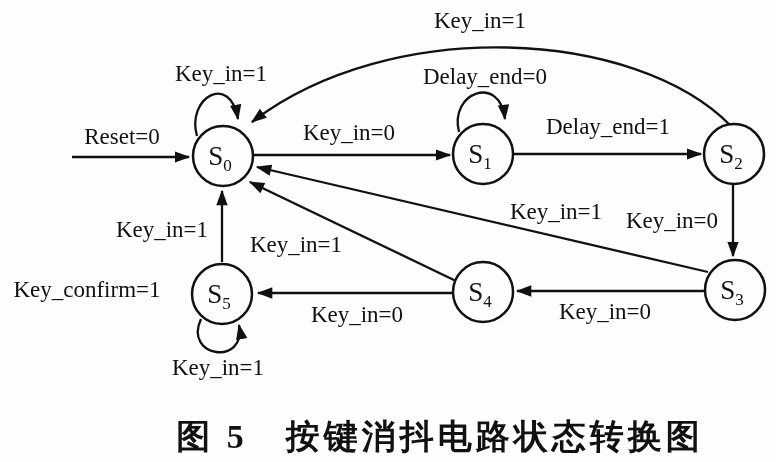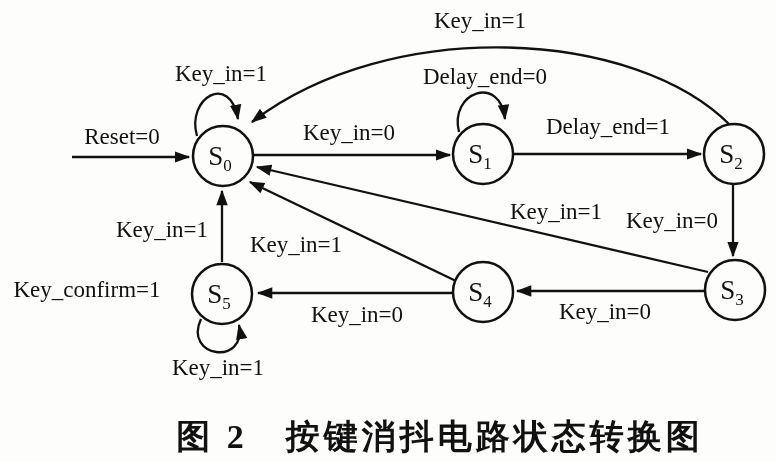--- a/index.html
+++ b/index.html
@@ -95,14 +95,14 @@
     <text class="edge-label" x="672" y="228">Key_in=0</text>
     <text class="edge-label" x="556" y="219">Key_in=1</text>
     <text class="edge-label" x="605" y="319">Key_in=0</text>
     <text class="edge-label" x="296" y="252">Key_in=1</text>
     <text class="edge-label" x="357" y="322">Key_in=0</text>
     <text class="edge-label" x="162" y="237">Key_in=1</text>
     <text class="edge-label" x="218" y="375">Key_in=1</text>
     <text class="edge-label" x="87" y="297">Key_confirm=1</text>
   </svg>
 
-  <div class="caption">图 2　按键消抖电路状态转换图</div>
+  <div class="caption">图 5　按键消抖电路状态转换图</div>
 </div>
 
 </body></html>

